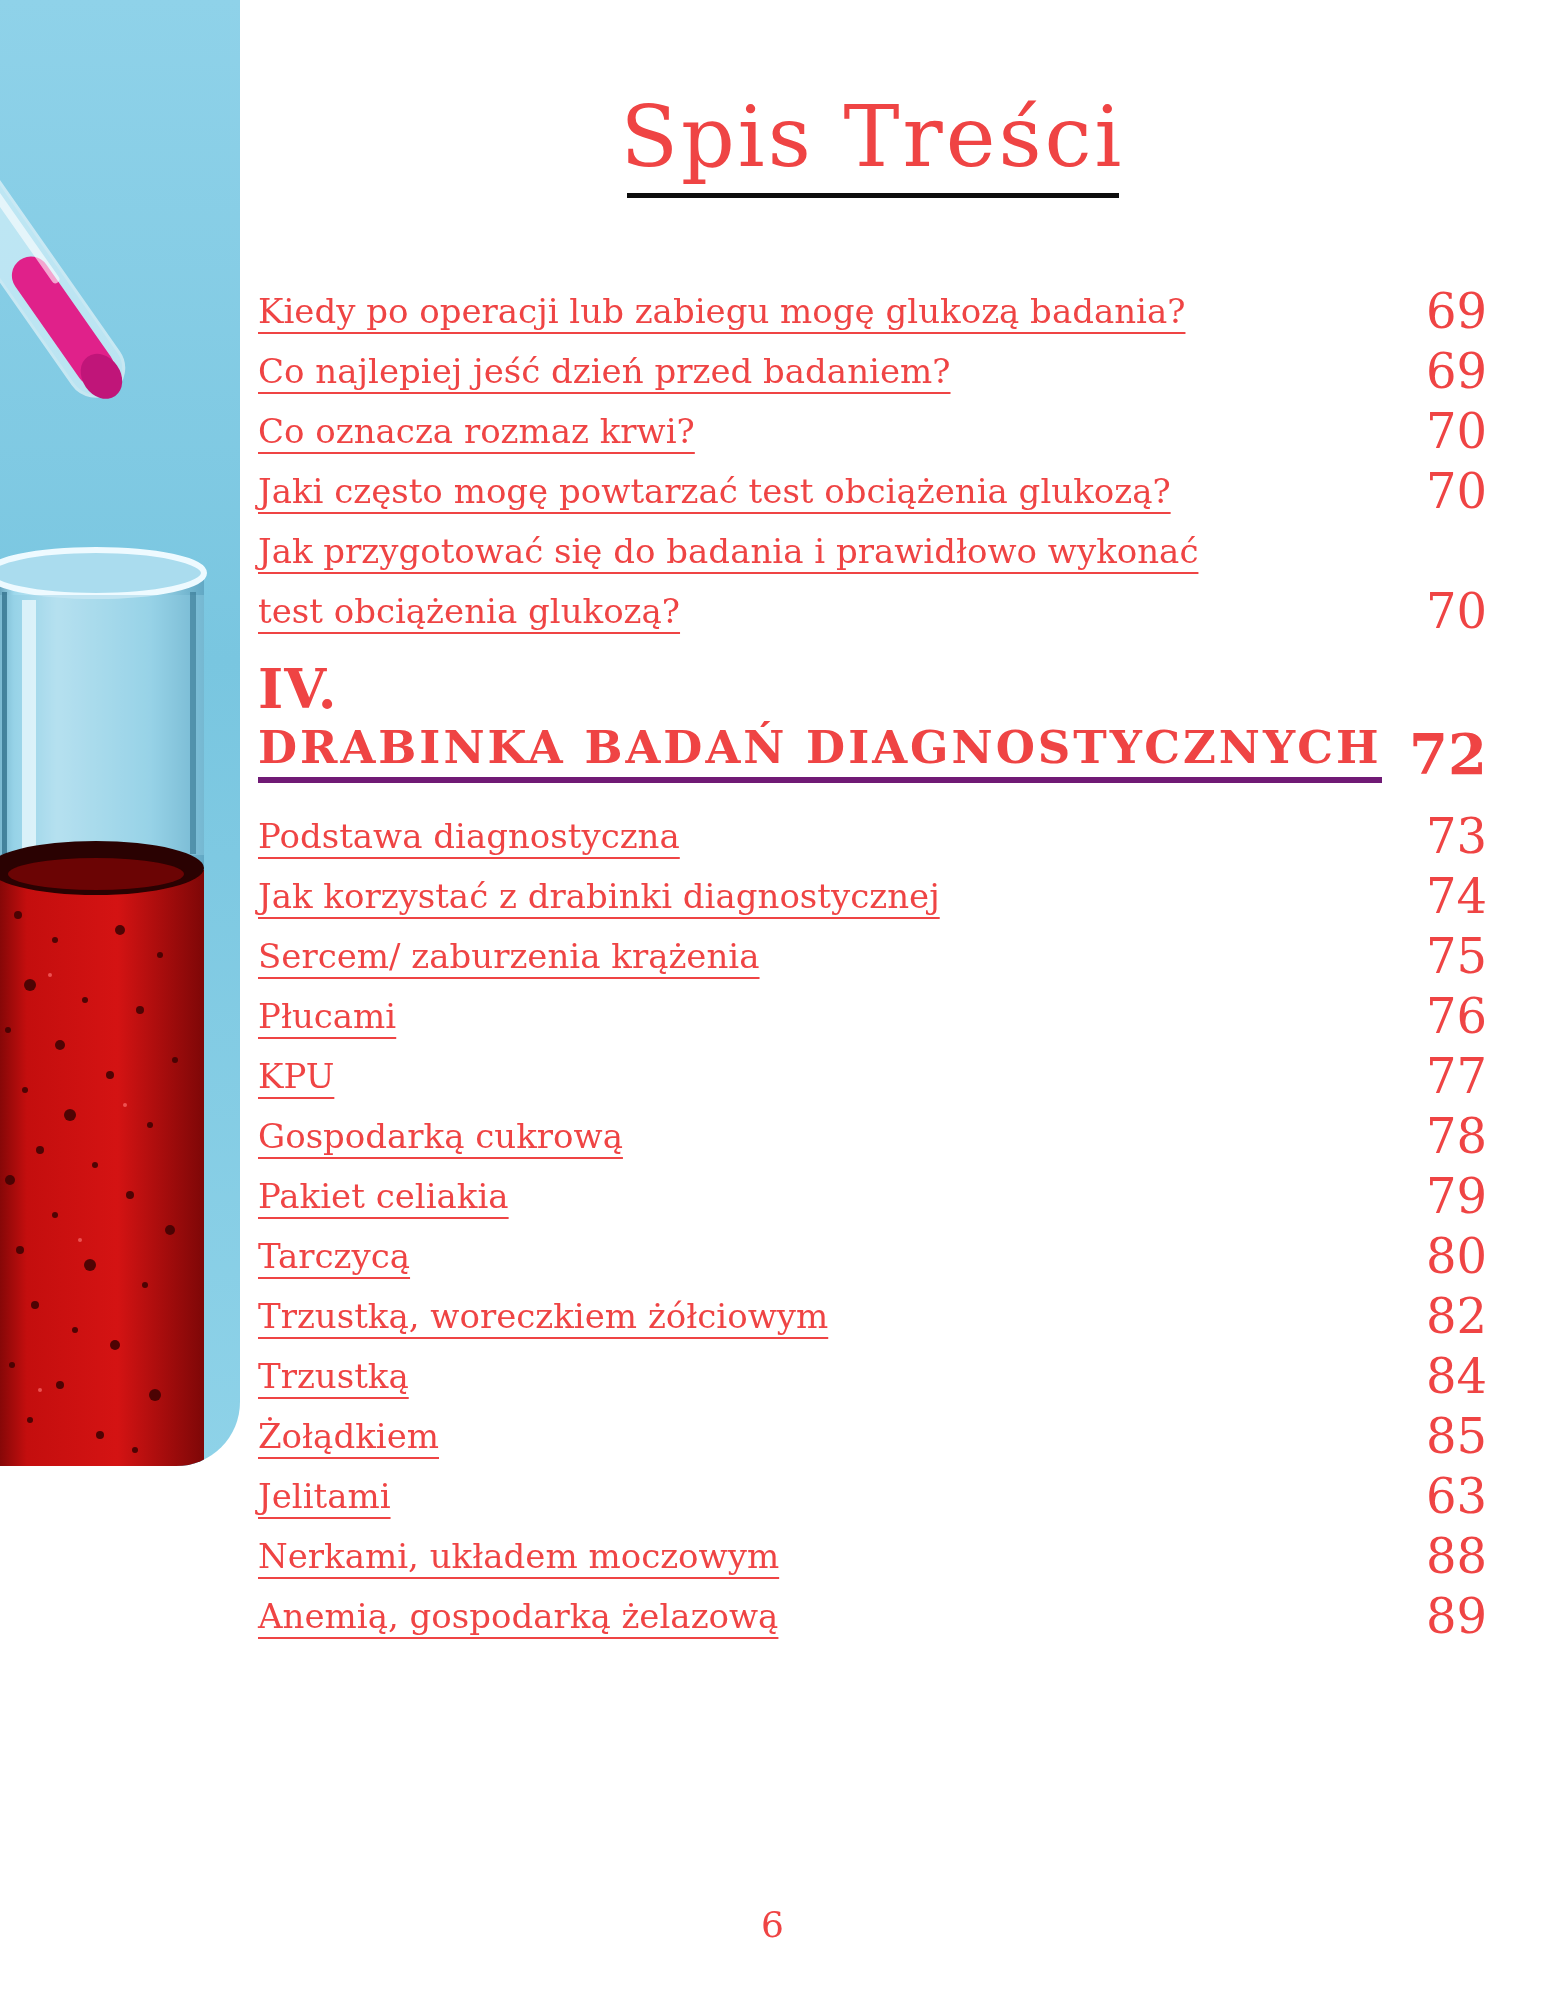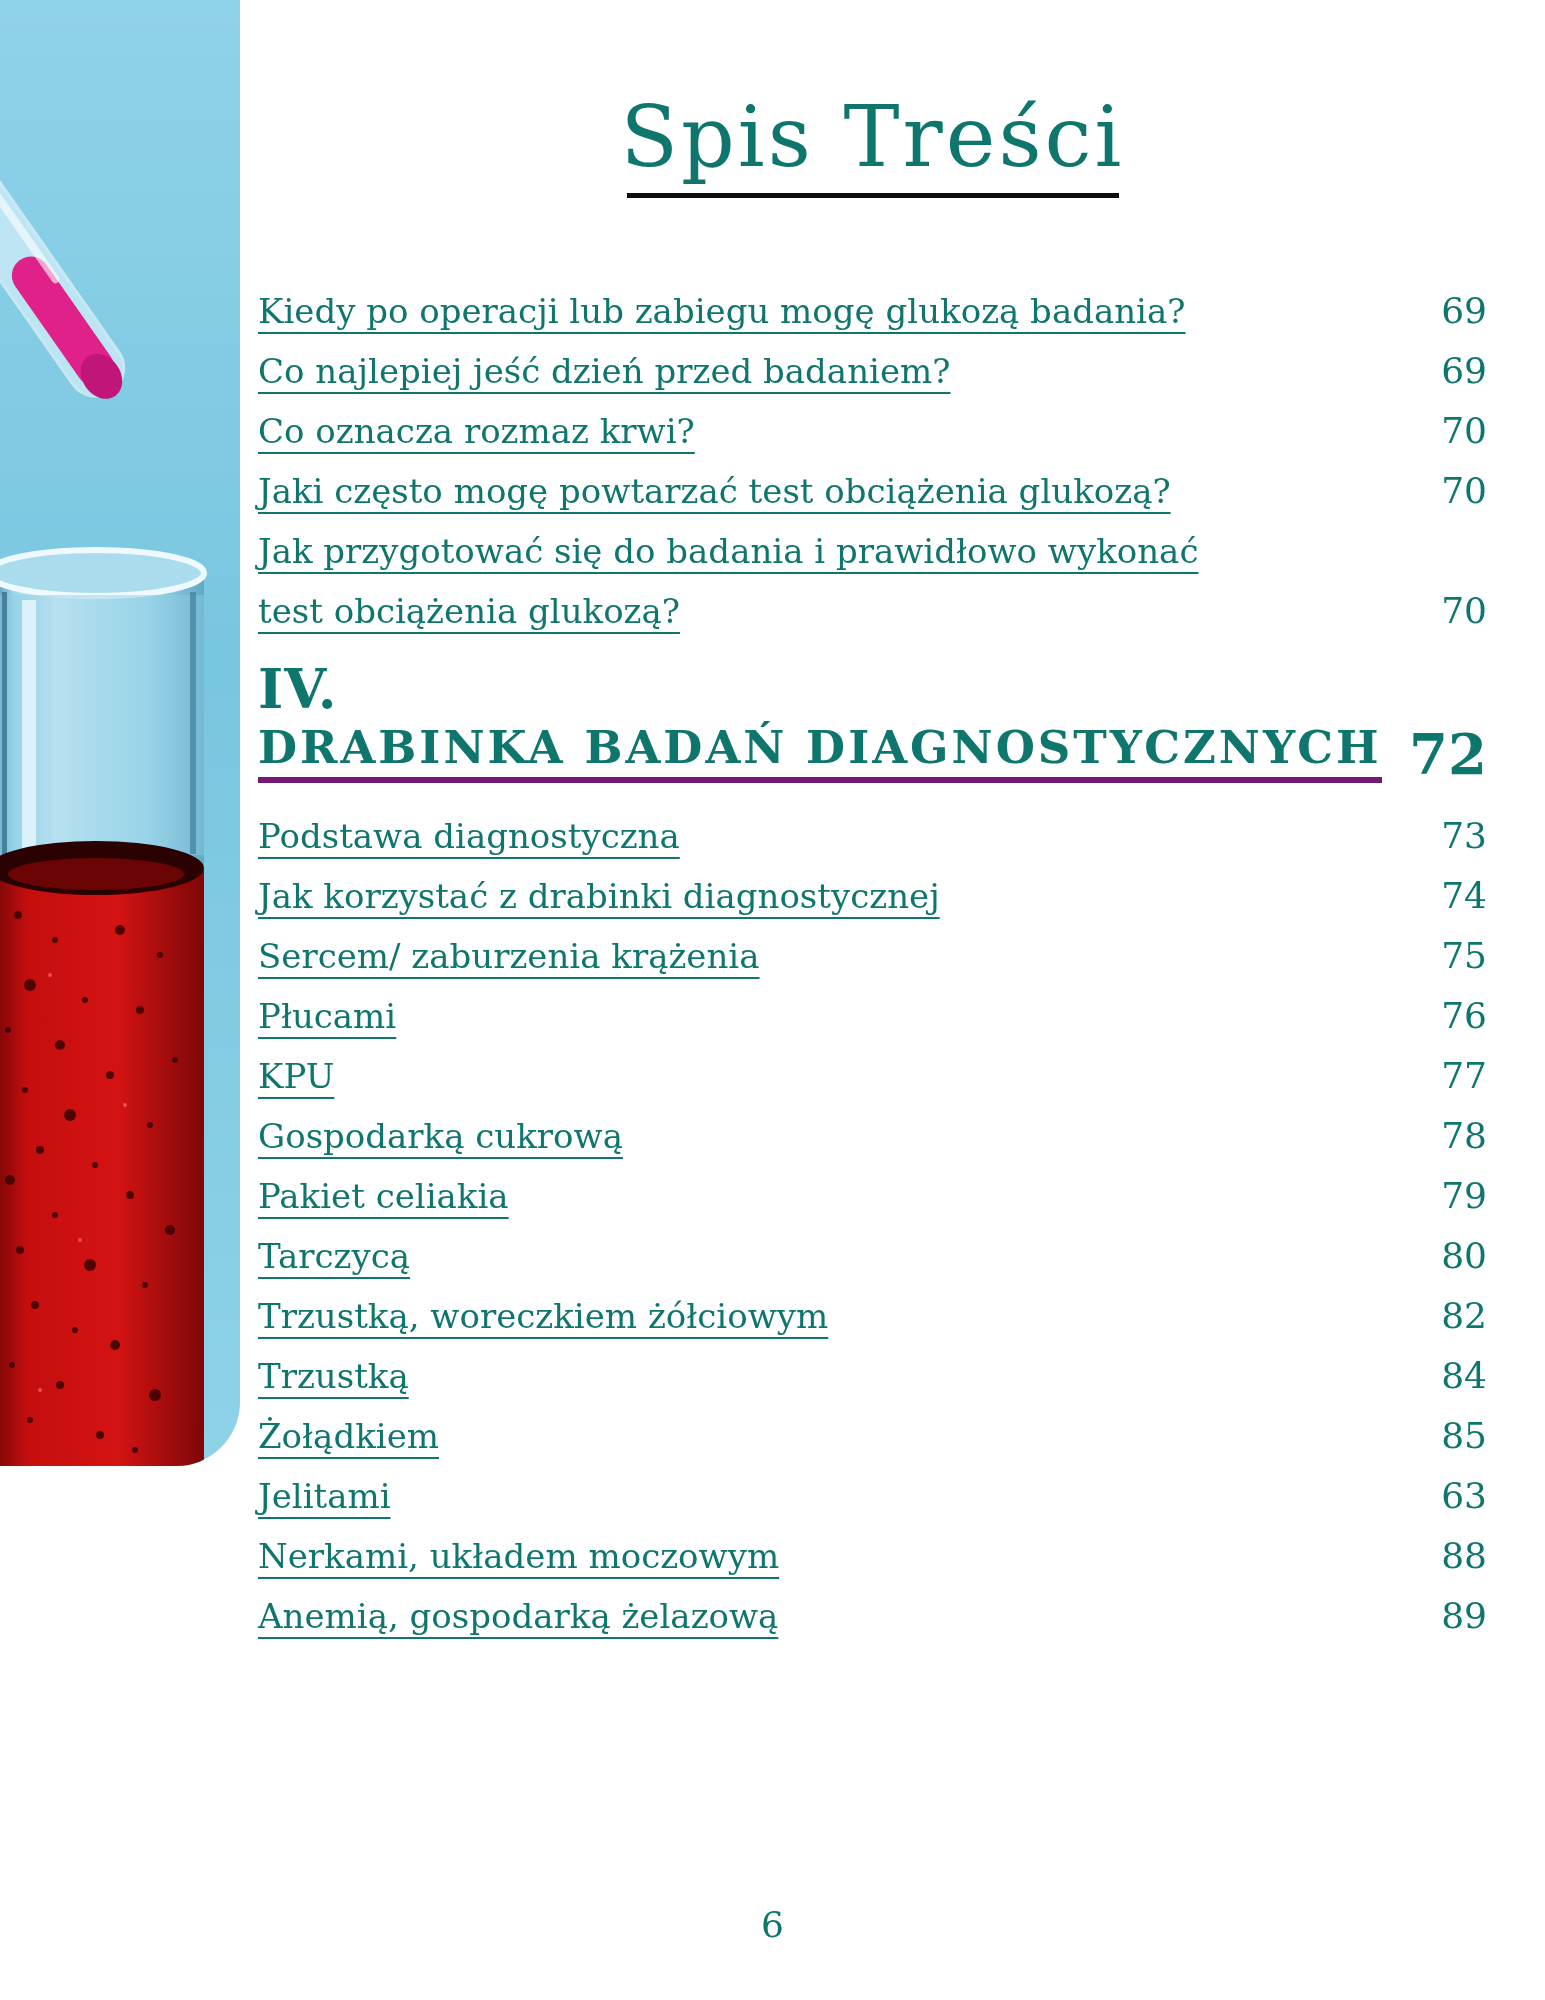--- a/index.html
+++ b/index.html
@@ -3,21 +3,21 @@
 <meta charset="utf-8">
 <style>
   html,body{margin:0;padding:0;background:#ffffff;}
   .page{
     position:relative;
     width:1545px;
     height:2000px;
     background:#ffffff;
     overflow:hidden;
     font-family:"DejaVu Serif","Liberation Serif",serif;
-    color:#0f766e;
+    color:#ef4444;
   }
   
   .side-image{
     position:absolute;
     left:0; top:0;
     width:240px; height:1466px;
     border-radius:0 0 64px 0;
     overflow:hidden;
   }
   .side-image svg{display:block;width:100%;height:100%;}
@@ -59,21 +59,21 @@
   .label{
     font-size:34px;
     line-height:1;
     text-decoration:underline;
     text-decoration-thickness:1.5px;
     text-underline-offset:9px;
     white-space:nowrap;
     cursor:pointer;
   }
   .pnum{
-    font-size:36px;
+    font-size:48px;
     line-height:1;
     margin-left:20px;
   }
   .numeral{
     position:absolute;
     top:658px;
     left:0;
     font-size:54px;
     font-weight:700;
     letter-spacing:1px;

